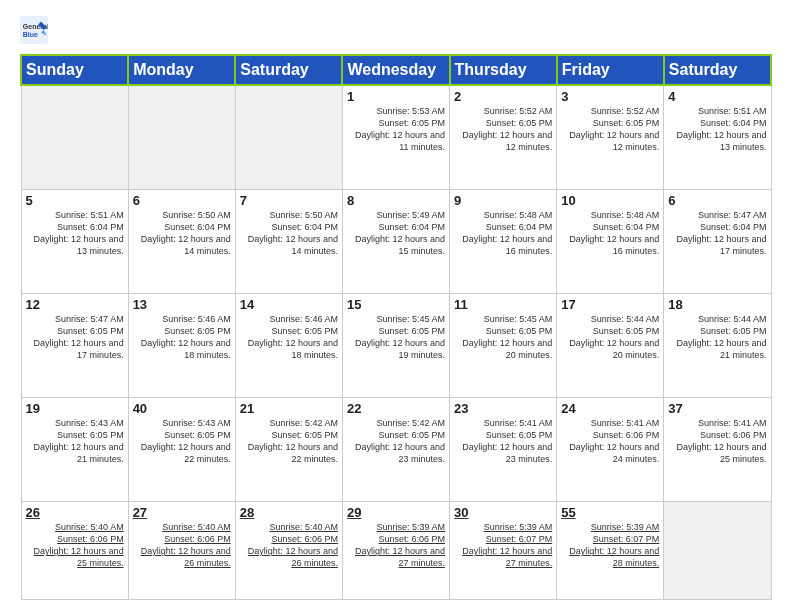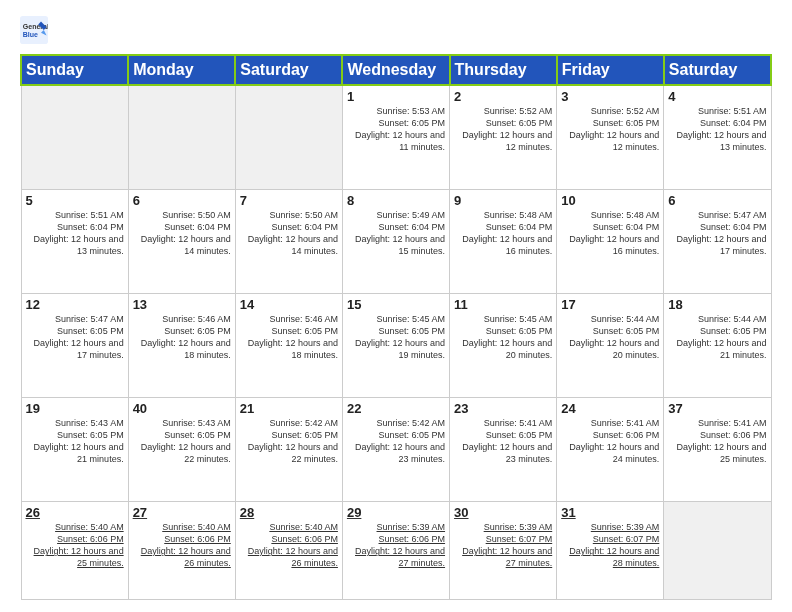--- a/index.html
+++ b/index.html
@@ -269,20 +269,20 @@
           </td>
           <td>
             <div class="day-num">29</div>
             <div class="day-info">Sunrise: 5:39 AM<br>Sunset: 6:06 PM<br>Daylight: 12 hours and 27 minutes.</div>
           </td>
           <td>
             <div class="day-num">30</div>
             <div class="day-info">Sunrise: 5:39 AM<br>Sunset: 6:07 PM<br>Daylight: 12 hours and 27 minutes.</div>
           </td>
           <td>
-            <div class="day-num">31</div>
+            <div class="day-num">55</div>
             <div class="day-info">Sunrise: 5:39 AM<br>Sunset: 6:07 PM<br>Daylight: 12 hours and 28 minutes.</div>
           </td>
           <td class="empty"></td>
         </tr>
       </tbody>
   </table>
 </div>
 
 </body></html>

